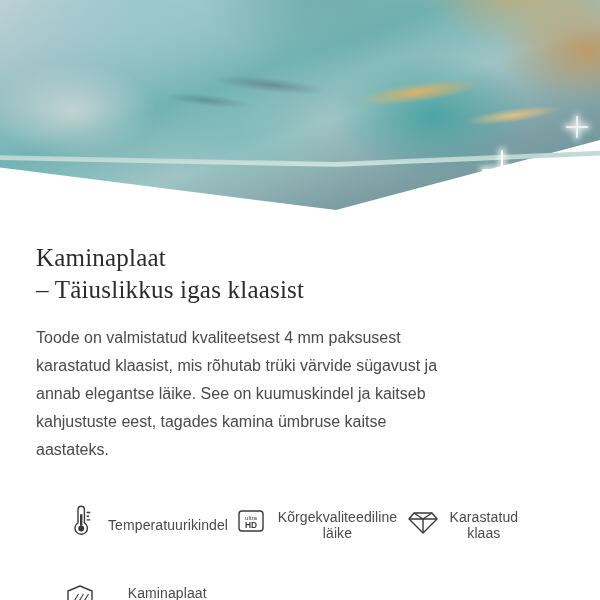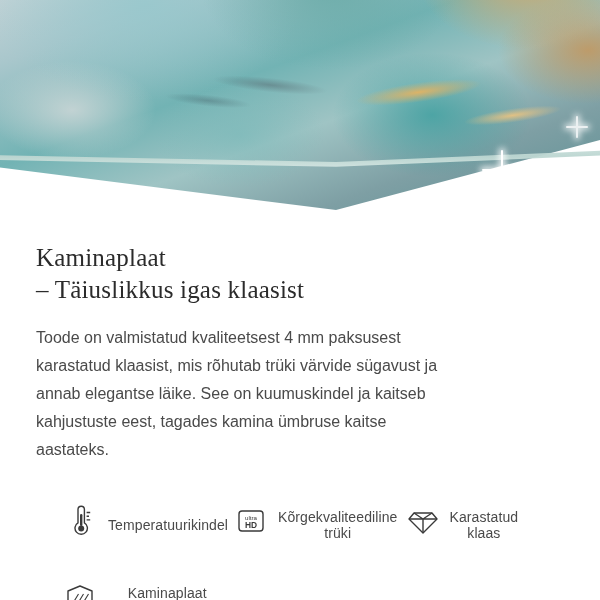--- a/index.html
+++ b/index.html
@@ -208,21 +208,21 @@
       </div>
 
       <div class="feature">
         <div class="feature-icon">
           <svg width="42" height="42" viewBox="0 0 42 42" fill="none">
             <rect x="9" y="11" width="24" height="20" rx="3" stroke="#3a3a3a" stroke-width="1.4"></rect>
             <text x="21" y="20.2" font-family="Liberation Sans, sans-serif" font-size="6.2" fill="#3a3a3a" text-anchor="middle">ultra</text>
             <text x="21" y="27.6" font-family="Liberation Sans, sans-serif" font-size="8.4" font-weight="bold" fill="#3a3a3a" text-anchor="middle">HD</text>
           </svg>
         </div>
-        <div class="feature-label">Kõrgekvaliteediline trüki</div>
+        <div class="feature-label">Kõrgekvaliteediline läike</div>
       </div>
 
 
       <div class="feature">
         <div class="feature-icon">
           <svg width="42" height="42" viewBox="0 0 42 42" fill="none" stroke="#3a3a3a" stroke-width="1.4" stroke-linejoin="round">
             <path d="M12 13h18l5 6-14 14L7 19z"></path>
             <path d="M7 19h28M12 13l9 6 9-6M21 19v14"></path>
           </svg>
         </div>

